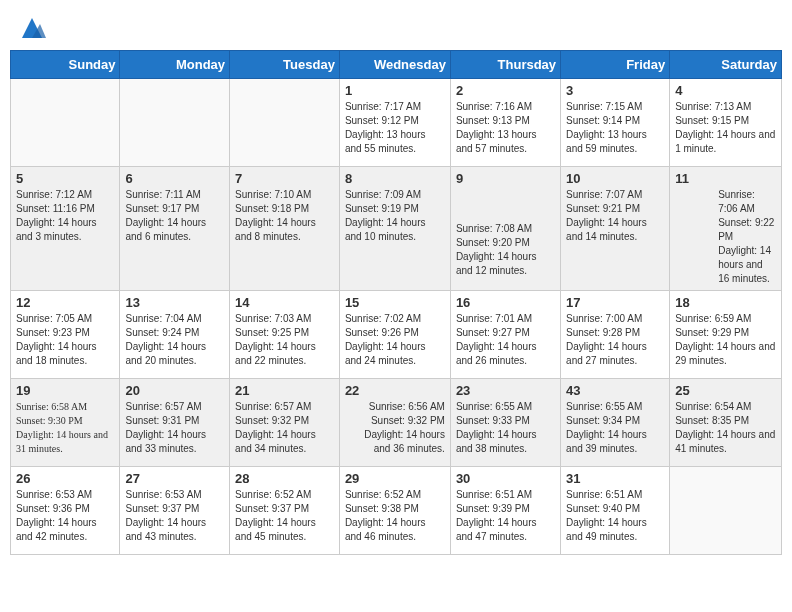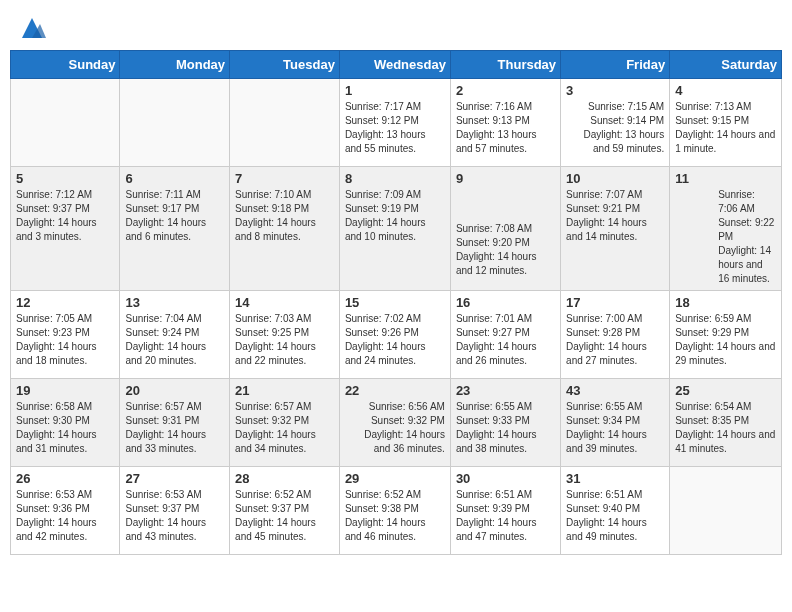--- a/index.html
+++ b/index.html
@@ -134,36 +134,36 @@
 Daylight: 13 hours and 55 minutes.</div>
         </td>
         <td>
           <span class="day-number">2</span>
           <div class="day-info" style="white-space: pre-line;">Sunrise: 7:16 AM
 Sunset: 9:13 PM
 Daylight: 13 hours and 57 minutes.</div>
         </td>
         <td>
           <span class="day-number">3</span>
-          <div class="day-info" style="white-space: pre-line; text-align: right;">Sunrise: 7:15 AM
+          <div class="day-info" style="white-space: pre-line;">Sunrise: 7:15 AM
 Sunset: 9:14 PM
 Daylight: 13 hours and 59 minutes.</div>
         </td>
         <td>
           <span class="day-number">4</span>
           <div class="day-info" style="white-space: pre-line;">Sunrise: 7:13 AM
 Sunset: 9:15 PM
 Daylight: 14 hours and 1 minute.</div>
         </td>
       </tr>
       <tr>
         <td>
           <span class="day-number">5</span>
           <div class="day-info" style="white-space: pre-line;">Sunrise: 7:12 AM
-Sunset: 9:37 PM
+Sunset: 11:16 PM
 Daylight: 14 hours and 3 minutes.</div>
         </td>
         <td>
           <span class="day-number">6</span>
           <div class="day-info" style="white-space: pre-line;">Sunrise: 7:11 AM
 Sunset: 9:17 PM
 Daylight: 14 hours and 6 minutes.</div>
         </td>
         <td>
           <span class="day-number">7</span>
@@ -236,21 +236,21 @@
         <td>
           <span class="day-number">18</span>
           <div class="day-info" style="white-space: pre-line;">Sunrise: 6:59 AM
 Sunset: 9:29 PM
 Daylight: 14 hours and 29 minutes.</div>
         </td>
       </tr>
       <tr>
         <td>
           <span class="day-number">19</span>
-          <div class="day-info" style="white-space: pre-line;">Sunrise: 6:58 AM
+          <div class="day-info" style="white-space: pre-line; font-family: Liberation Serif, serif;">Sunrise: 6:58 AM
 Sunset: 9:30 PM
 Daylight: 14 hours and 31 minutes.</div>
         </td>
         <td>
           <span class="day-number">20</span>
           <div class="day-info" style="white-space: pre-line;">Sunrise: 6:57 AM
 Sunset: 9:31 PM
 Daylight: 14 hours and 33 minutes.</div>
         </td>
         <td>

